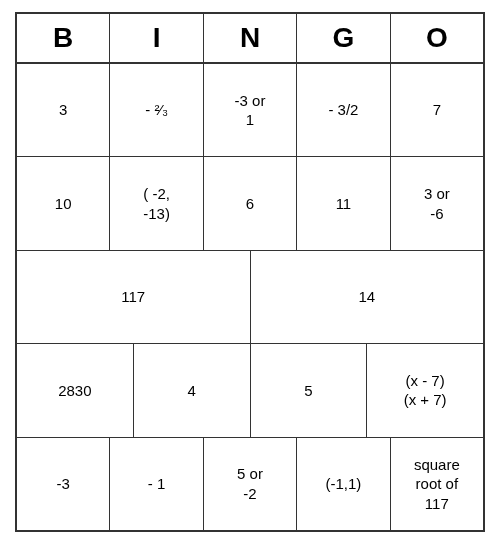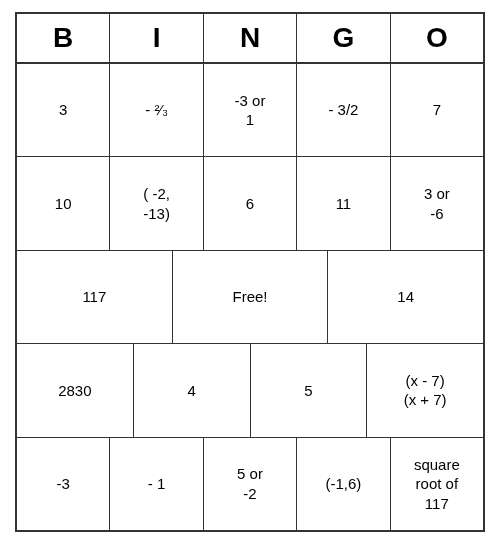--- a/index.html
+++ b/index.html
@@ -87,30 +87,29 @@
       </div>
       <div class="bingo-row">
         <div class="bingo-cell">10</div>
         <div class="bingo-cell">( -2,<br>-13)</div>
         <div class="bingo-cell">6</div>
         <div class="bingo-cell">11</div>
         <div class="bingo-cell">3 or<br>-6</div>
       </div>
       <div class="bingo-row">
         <div class="bingo-cell">117</div>
-        <div class="bingo-cell">Free!</div>
         <div class="bingo-cell">14</div>
       </div>
       <div class="bingo-row">
         <div class="bingo-cell">2830</div>
         <div class="bingo-cell">4</div>
         <div class="bingo-cell">5</div>
         <div class="bingo-cell">(x - 7)<br>(x + 7)</div>
       </div>
       <div class="bingo-row">
         <div class="bingo-cell">-3</div>
         <div class="bingo-cell">- 1</div>
         <div class="bingo-cell">5 or<br>-2</div>
-        <div class="bingo-cell">(-1,6)</div>
+        <div class="bingo-cell">(-1,1)</div>
         <div class="bingo-cell">square<br>root of<br>117</div>
       </div>
     </div>
 </div>
 
 </body></html>

